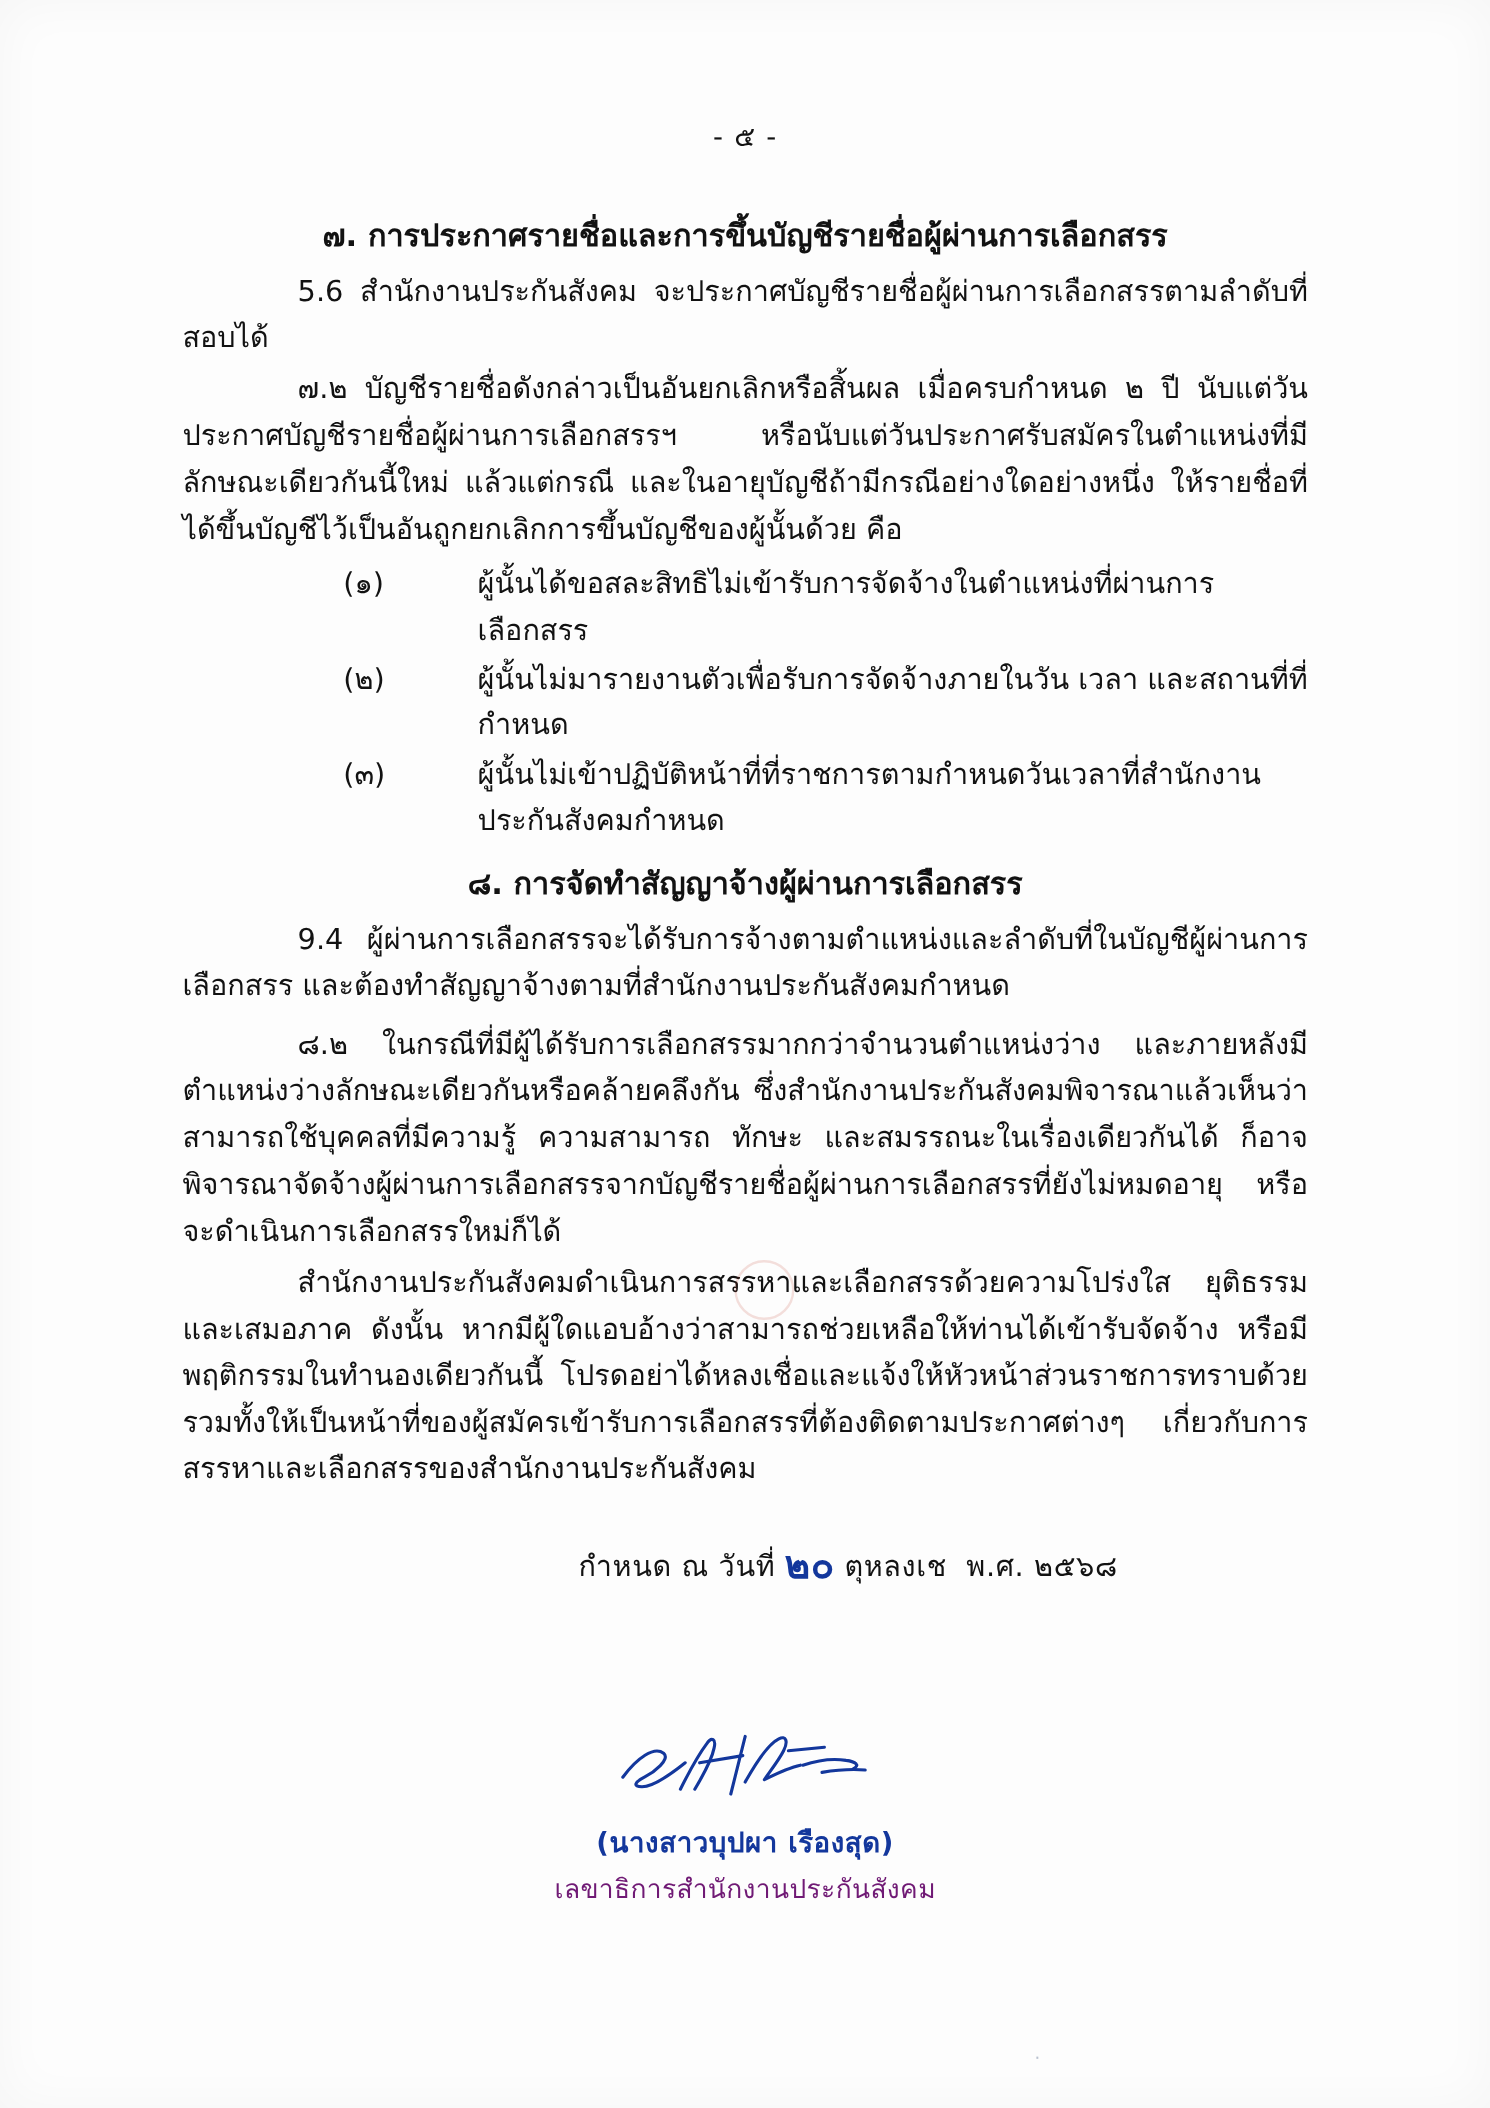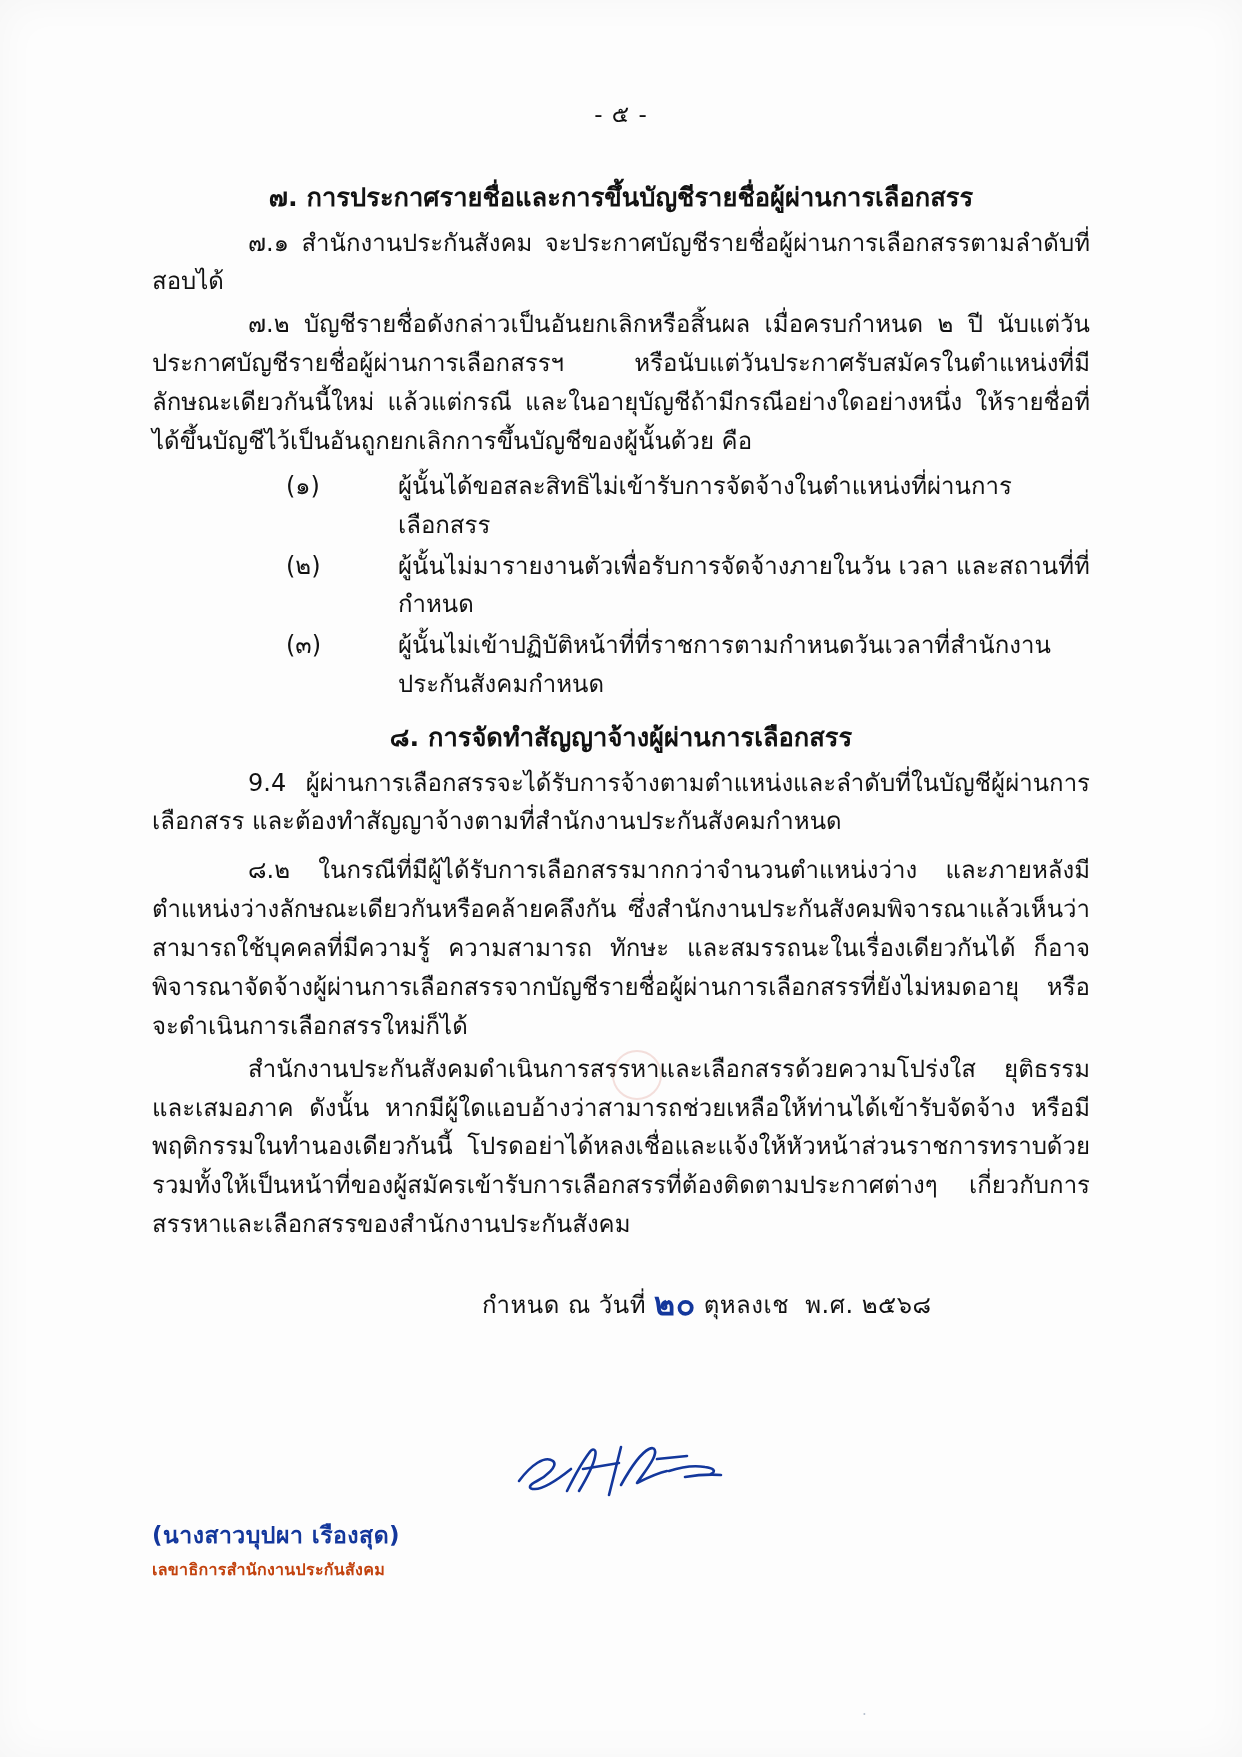--- a/index.html
+++ b/index.html
@@ -81,38 +81,38 @@
   .datepara .daynum {
     font-family: Liberation Mono, monospace;
     font-size: 32px;
     color: #13379c;
     font-weight: bold;
     padding: 0 8px;
     vertical-align: -2px;
   }
   .sign-block {
     margin-top: 96px;
-    text-align: left;
+    text-align: center;
     color: #13379c;
   }
   .signature-svg {
     display: block;
     margin: 0 auto;
   }
   .sign-name {
     font-size: 23px;
     font-weight: bold;
     color: #13379c;
     margin: 2px 0 0 0;
     letter-spacing: 0.5px;
   }
   .sign-title {
-    font-size: 16px;
-    font-weight: bold;
-    color: #c2410c;
+    font-size: 22px;
+    font-weight: normal;
+    color: #701a75;
     margin: 4px 0 0 0;
     letter-spacing: 0.3px;
   }
   .sign-stamp {
     position: absolute;
     left: 612px;
     top: 1050px;
     width: 46px;
     height: 46px;
     border: 2px solid rgba(190, 60, 40, 0.45);
@@ -132,21 +132,21 @@
 <body>
 
 <div class="page">
 
   <div class="content">
 
     <div class="page-number">- ๕ -</div>
 
     <div class="heading">๗. การประกาศรายชื่อและการขึ้นบัญชีรายชื่อผู้ผ่านการเลือกสรร</div>
 
-    <p class="para">๗.๑ สำนักงานประกันสังคม จะประกาศบัญชีรายชื่อผู้ผ่านการเลือกสรรตามลำดับที่สอบได้</p>
+    <p class="para">5.6 สำนักงานประกันสังคม จะประกาศบัญชีรายชื่อผู้ผ่านการเลือกสรรตามลำดับที่สอบได้</p>
     <div class="gap-s"></div>
     <p class="para">๗.๒ บัญชีรายชื่อดังกล่าวเป็นอันยกเลิกหรือสิ้นผล เมื่อครบกำหนด ๒ ปี นับแต่วันประกาศบัญชีรายชื่อผู้ผ่านการเลือกสรรฯ หรือนับแต่วันประกาศรับสมัครในตำแหน่งที่มีลักษณะเดียวกันนี้ใหม่ แล้วแต่กรณี และในอายุบัญชีถ้ามีกรณีอย่างใดอย่างหนึ่ง ให้รายชื่อที่ได้ขึ้นบัญชีไว้เป็นอันถูกยกเลิกการขึ้นบัญชีของผู้นั้นด้วย คือ</p>
 
     <ul class="list">
       <li>
         <span class="marker">(๑)</span><span>ผู้นั้นได้ขอสละสิทธิไม่เข้ารับการจัดจ้างในตำแหน่งที่ผ่านการเลือกสรร</span>
       </li>
       <li>
         <span class="marker">(๒)</span><span>ผู้นั้นไม่มารายงานตัวเพื่อรับการจัดจ้างภายในวัน เวลา และสถานที่ที่กำหนด</span>
       </li>

